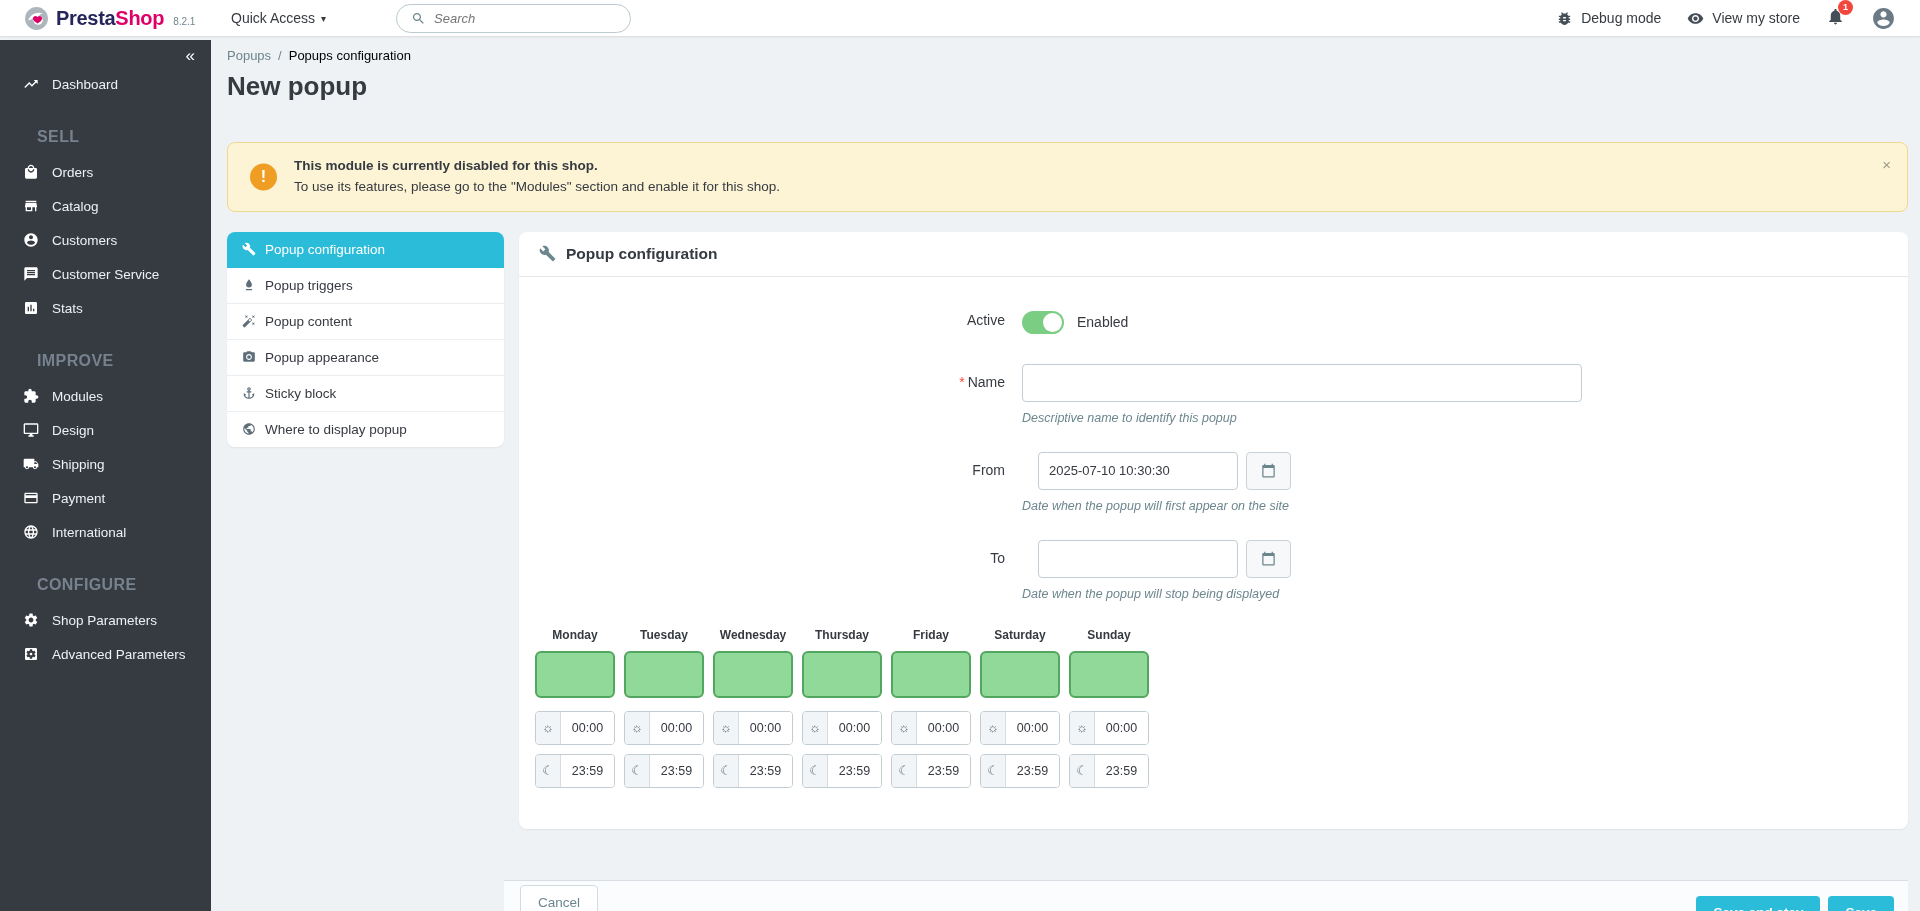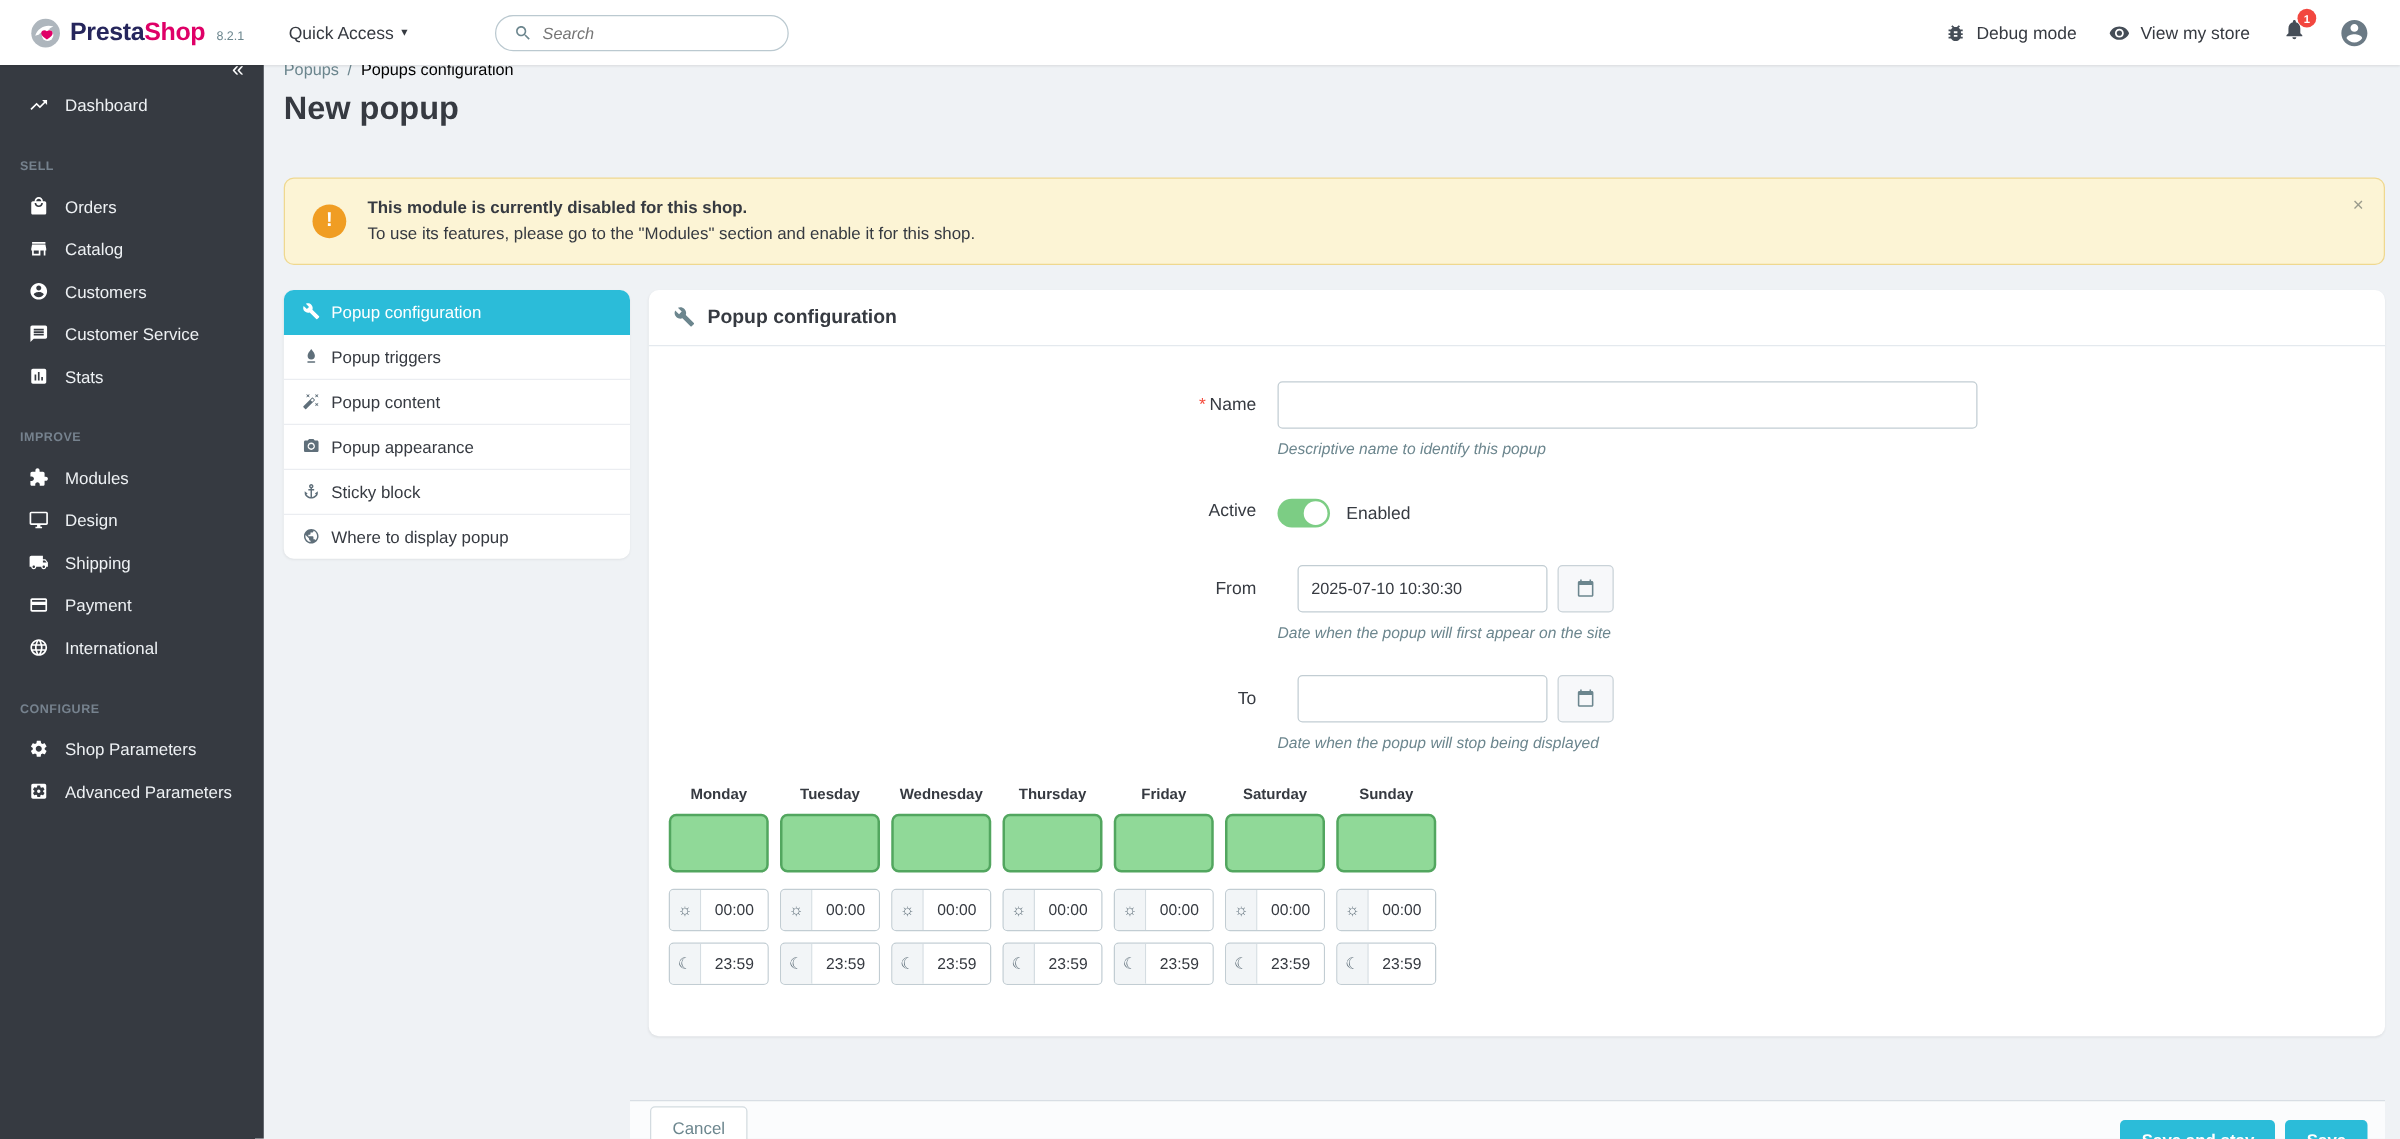--- a/index.html
+++ b/index.html
@@ -1,21 +1,21 @@
 <!DOCTYPE html>
 <html><head>
 <meta charset="utf-8">
 <style>
   * { box-sizing: border-box; margin: 0; padding: 0; }
   html,body { width:1920px; height:911px; overflow:hidden; }
   body { font-family:"Liberation Sans", sans-serif; background:#eff2f5; color:#363a41; position:relative; }
   .i { width:15px; height:15px; flex:none; }
 
   
-  .topbar { position:fixed; top:0; left:0; right:0; height:52px; background:#fff;
+  .topbar { position:fixed; top:0; left:0; right:0; height:36px; background:#fff;
             display:flex; align-items:center; z-index:20; box-shadow:0 1px 2px rgba(0,0,0,.1); }
   .logo { width:211px; flex:none; display:flex; align-items:center; padding-left:24px; gap:7px; cursor:pointer; }
   .logo-mark { width:25px; height:25px; }
   .logo-name { font-size:20px; font-weight:700; letter-spacing:-.3px; }
   .logo-presta { color:#26265c; }
   .logo-shop { color:#df0067; }
   .logo-ver { font-size:10px; color:#6c868e; margin-left:2px; margin-top:6px; }
   .quick-access { display:flex; align-items:center; gap:6px; font-size:14px; color:#363a41;
                   margin-left:20px; cursor:pointer; }
   .qa-caret { font-size:10px; color:#363a41; }
@@ -33,22 +33,22 @@
            align-items:center; justify-content:center; padding:0 4px; }
   .avatar { width:25px; height:25px; color:#6b7a85; cursor:pointer; }
 
   
   .shell { position:absolute; top:40px; left:0; right:0; bottom:0; display:flex; }
   .sidebar { width:211px; flex:none; background:#363a41; position:relative; padding-top:28px; }
   .collapse { position:absolute; top:6px; right:16px; color:#fff; font-size:17px; cursor:pointer; }
   .menu-item { display:flex; align-items:center; gap:13px; padding:8px 10px 8px 23px; color:#eef1f4;
                font-size:13.5px; cursor:pointer; margin-bottom:2px; }
   .menu-item .i { color:#fff; width:16px; height:16px; }
-  .menu-title { font-size:10px; font-weight:700; letter-spacing:.4px; color:#76828e;
-                padding:26px 0 10px 16px; }
+  .menu-title { font-size:16px; font-weight:700; letter-spacing:.4px; color:#76828e;
+                padding:26px 0 10px 37px; }
   .content { flex:1; padding:8px 12px 0 16px; position:relative; }
 
   
   .breadcrumb { font-size:13px; color:#6c868e; display:flex; gap:7px; }
   .breadcrumb .crumb-link { cursor:pointer; }
   .breadcrumb .crumb-cur { color:#000000; }
   .page-title { font-size:26px; font-weight:600; color:#363a41; margin-top:8px; }
 
   
   .alert { margin-top:40px; background:#fcf4d5; border:1px solid #efd88f; border-radius:8px;
@@ -325,34 +325,34 @@
       <div class="maincard">
         <div class="panel-head">
           <svg class="i" viewBox="0 0 24 24" fill="currentColor">
               <path d="M22.7 19l-9.1-9.1c.9-2.3.4-5-1.5-6.9-2-2-5-2.4-7.4-1.3L9 6 6 9 1.6 4.7C.4 7.1.9 10.1 2.9 12.1c1.9 1.9 4.6 2.4 6.9 1.5l9.1 9.1c.4.4 1 .4 1.4 0l2.3-2.3c.5-.4.5-1.1.1-1.4z"></path>
             </svg>
           <span>Popup configuration</span>
         </div>
         <div class="panel-body">
 
           <div class="frow">
-            <div class="flabel"><span class="req">*</span><span>Name</span></div>
-            <div class="ffield">
-              <input type="text" class="text-input name-input" value="" style="">
-              <div class="help">Descriptive name to identify this popup</div>
-            </div>
-          </div>
-
-          <div class="frow">
             <div class="flabel" style="padding-top:7px;">Active</div>
             <div class="ffield">
               <div class="toggle-row">
                 <span class="toggle"></span>
                 <span class="toggle-state">Enabled</span>
               </div>
+            </div>
+          </div>
+
+          <div class="frow">
+            <div class="flabel"><span class="req">*</span><span>Name</span></div>
+            <div class="ffield">
+              <input type="text" class="text-input name-input" value="" style="">
+              <div class="help">Descriptive name to identify this popup</div>
             </div>
           </div>
 
           <div class="frow">
             <div class="flabel">From</div>
             <div class="ffield">
               <div class="dategroup">
                 <input type="text" class="text-input date-input" value="2025-07-10 10:30:30" style="">
                 <span class="cal-btn">
                   <svg class="i" viewBox="0 0 24 24" fill="currentColor">

